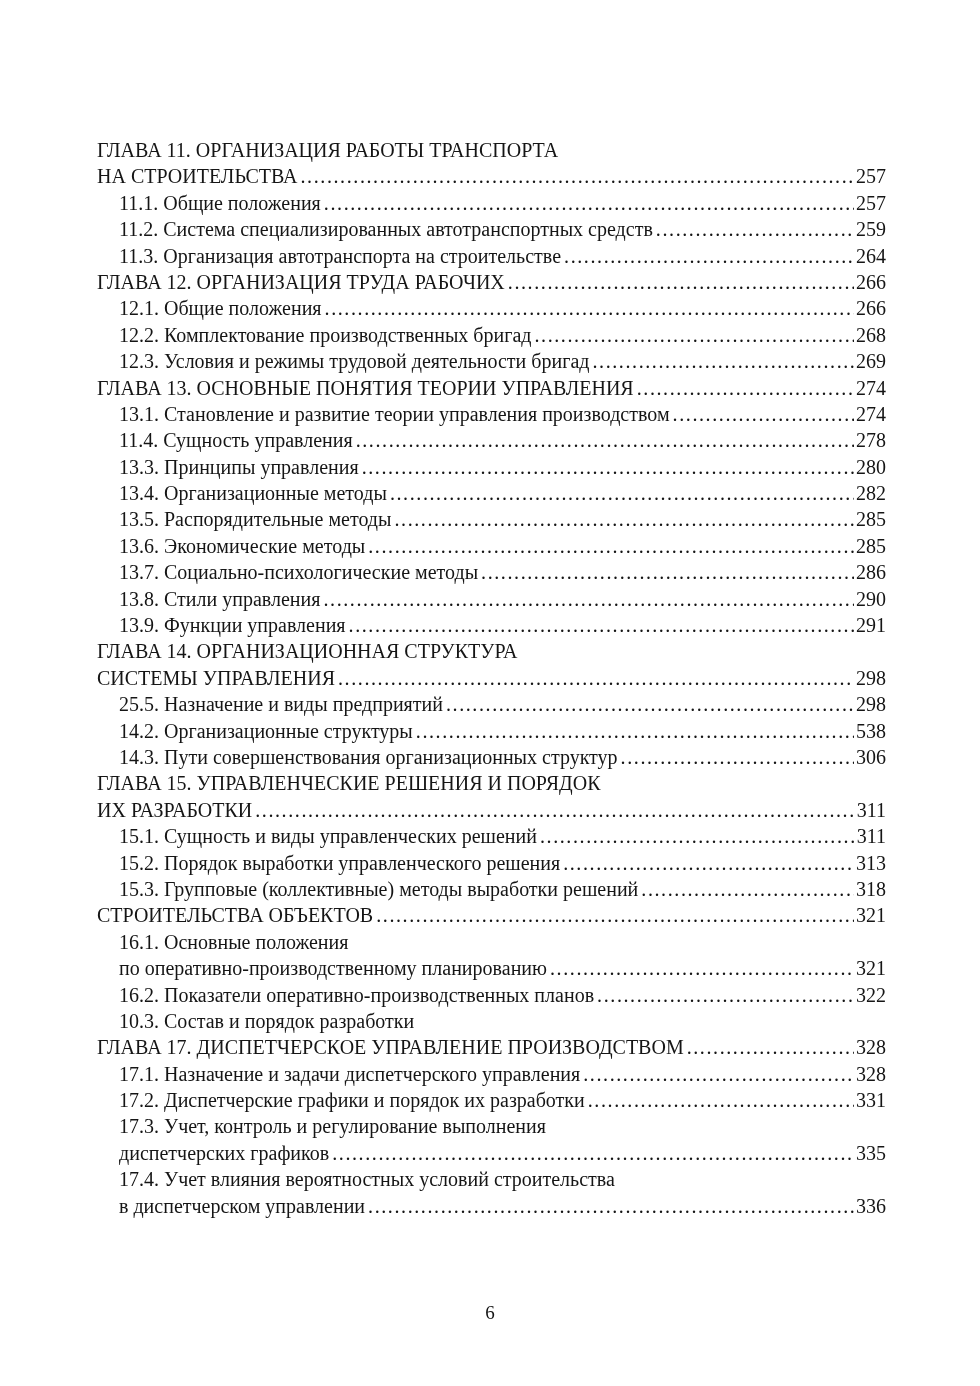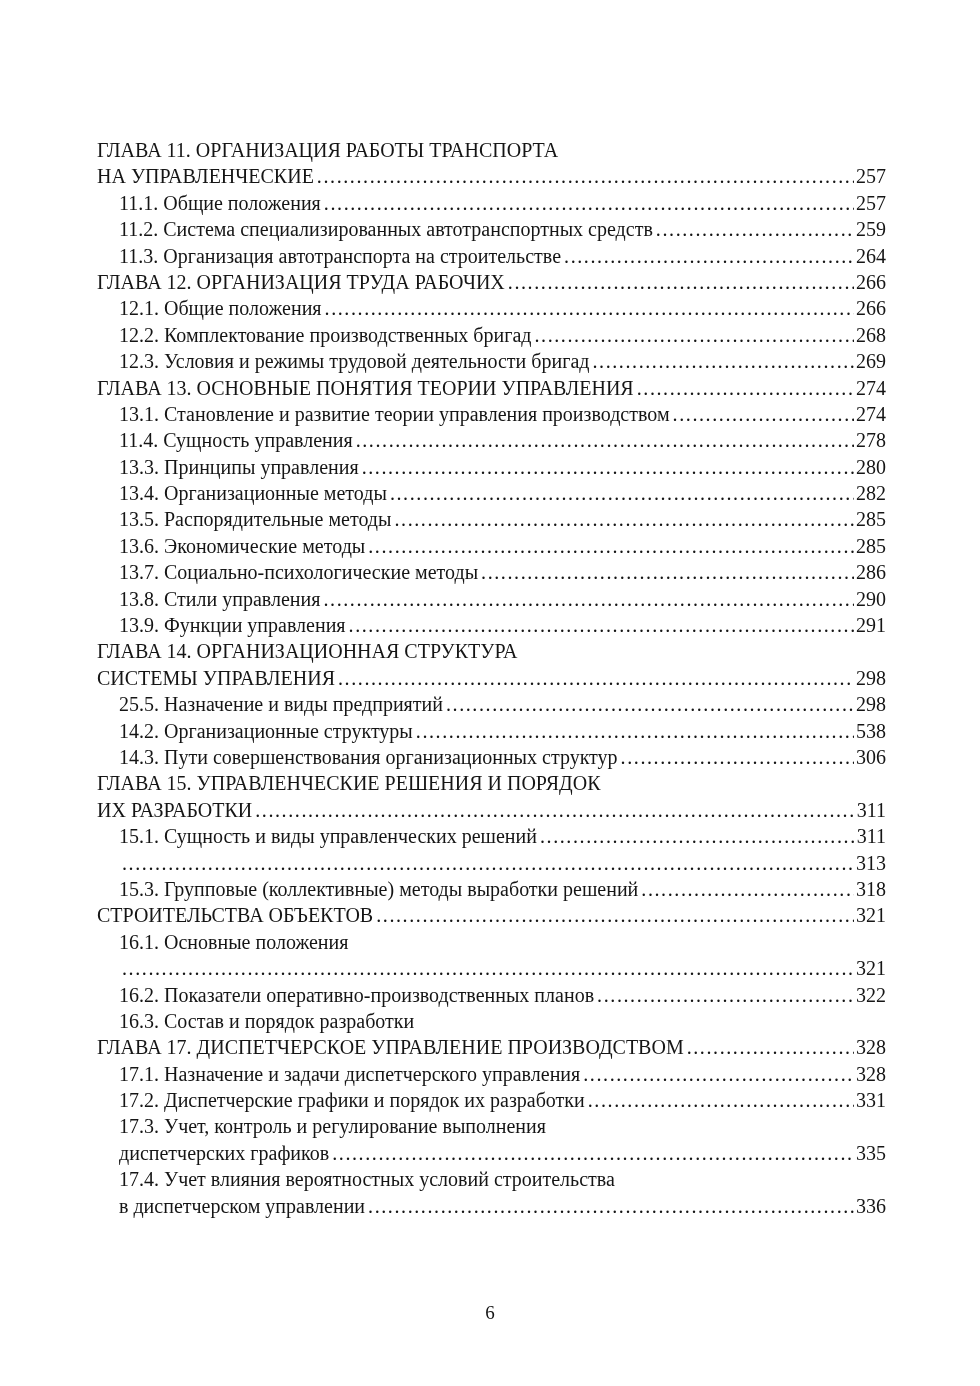--- a/index.html
+++ b/index.html
@@ -64,21 +64,21 @@
 </style>
 </head>
 <body>
 
 <div class="page">
   <div class="toc" id="toc">
       <div class="line chapter">
         <span class="txt">ГЛАВА 11. ОРГАНИЗАЦИЯ РАБОТЫ ТРАНСПОРТА</span>
       </div>
       <div class="line chapter">
-        <span class="txt">НА УПРАВЛЕНЧЕСКИЕ</span>
+        <span class="txt">НА СТРОИТЕЛЬСТВА</span>
         <span class="dots"></span>
         <span class="pg">257</span>
       </div>
       <div class="line sub">
         <span class="txt">11.1. Общие положения</span>
         <span class="dots"></span>
         <span class="pg">257</span>
       </div>
       <div class="line sub">
         <span class="txt">11.2. Система специализированных автотранспортных средств</span>
@@ -190,47 +190,49 @@
         <span class="txt">ИХ РАЗРАБОТКИ</span>
         <span class="dots"></span>
         <span class="pg">311</span>
       </div>
       <div class="line sub">
         <span class="txt">15.1. Сущность и виды управленческих решений</span>
         <span class="dots"></span>
         <span class="pg">311</span>
       </div>
       <div class="line sub">
+        <span class="txt">15.2. Порядок выработки управленческого решения</span>
         <span class="dots"></span>
         <span class="pg">313</span>
       </div>
       <div class="line sub">
         <span class="txt">15.3. Групповые (коллективные) методы выработки решений</span>
         <span class="dots"></span>
         <span class="pg">318</span>
       </div>
       <div class="line chapter">
         <span class="txt">СТРОИТЕЛЬСТВА ОБЪЕКТОВ</span>
         <span class="dots"></span>
         <span class="pg">321</span>
       </div>
       <div class="line sub">
         <span class="txt">16.1. Основные положения</span>
       </div>
       <div class="line sub">
+        <span class="txt">по оперативно-производственному планированию</span>
         <span class="dots"></span>
         <span class="pg">321</span>
       </div>
       <div class="line sub">
         <span class="txt">16.2. Показатели оперативно-производственных планов</span>
         <span class="dots"></span>
         <span class="pg">322</span>
       </div>
       <div class="line sub">
-        <span class="txt">16.3. Состав и порядок разработки</span>
+        <span class="txt">10.3. Состав и порядок разработки</span>
       </div>
       <div class="line chapter">
         <span class="txt">ГЛАВА 17. ДИСПЕТЧЕРСКОЕ УПРАВЛЕНИЕ ПРОИЗВОДСТВОМ</span>
         <span class="dots"></span>
         <span class="pg">328</span>
       </div>
       <div class="line sub">
         <span class="txt">17.1. Назначение и задачи диспетчерского управления</span>
         <span class="dots"></span>
         <span class="pg">328</span>

